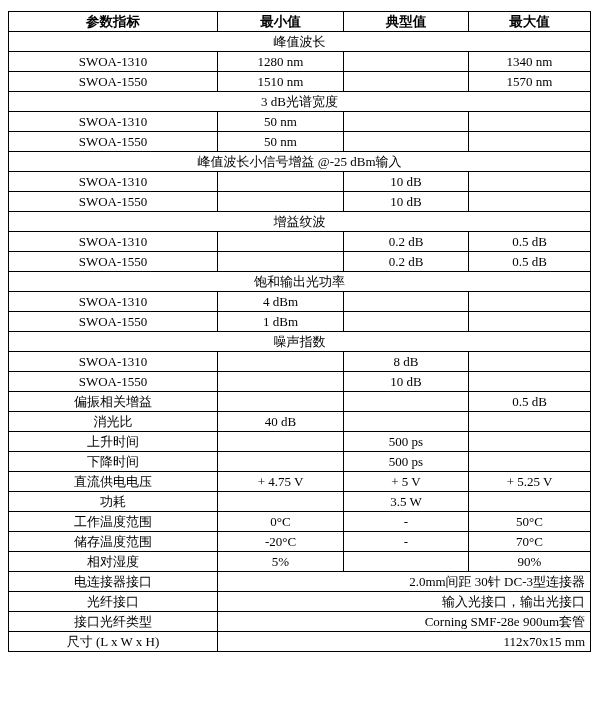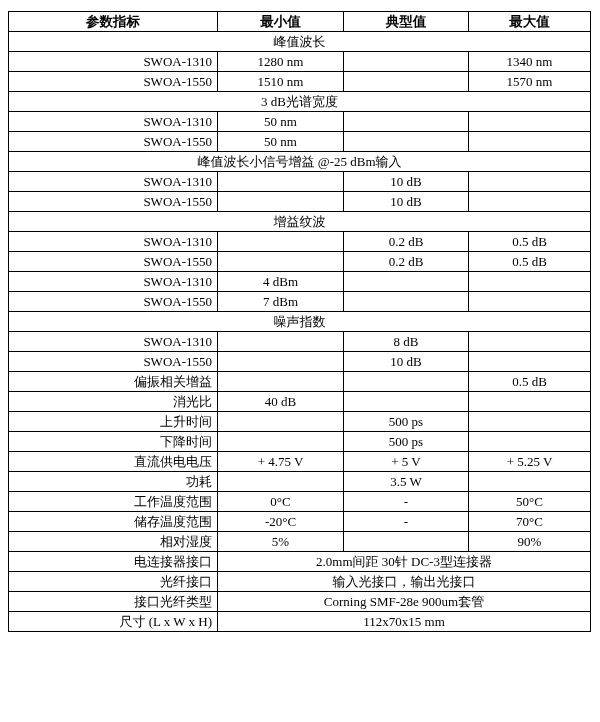--- a/index.html
+++ b/index.html
@@ -32,24 +32,24 @@
     overflow: hidden;
     white-space: nowrap;
     height: 19px;
     line-height: 1;
   }
   table.spec th {
     font-weight: bold;
     text-align: center;
     font-size: 13.5px;
   }
-  td.label-cell { text-align: right; }
+  td.label-cell { text-align: center; }
   td.section-cell { text-align: center; }
   td.value-cell { text-align: center; }
-  td.merged-cell { text-align: center; white-space: pre-wrap; }
+  td.merged-cell { text-align: right; white-space: pre-wrap; }
 </style>
 </head>
 <body>
 
 <table class="spec">
   <colgroup>
     <col style="width:209px">
     <col style="width:126px">
     <col style="width:125px">
     <col style="width:122px">
@@ -117,28 +117,31 @@
         <td class="value-cell">0.2 dB</td>
         <td class="value-cell">0.5 dB</td>
       </tr>
       <tr>
         <td class="label-cell">SWOA-1550</td>
         <td class="value-cell"></td>
         <td class="value-cell">0.2 dB</td>
         <td class="value-cell">0.5 dB</td>
       </tr>
       <tr>
+        <td class="section-cell" colspan="4">饱和输出光功率</td>
+      </tr>
+      <tr>
         <td class="label-cell">SWOA-1310</td>
         <td class="value-cell">4 dBm</td>
         <td class="value-cell"></td>
         <td class="value-cell"></td>
       </tr>
       <tr>
         <td class="label-cell">SWOA-1550</td>
-        <td class="value-cell">7 dBm</td>
+        <td class="value-cell">1 dBm</td>
         <td class="value-cell"></td>
         <td class="value-cell"></td>
       </tr>
       <tr>
         <td class="section-cell" colspan="4">噪声指数</td>
       </tr>
       <tr>
         <td class="label-cell">SWOA-1310</td>
         <td class="value-cell"></td>
         <td class="value-cell">8 dB</td>

